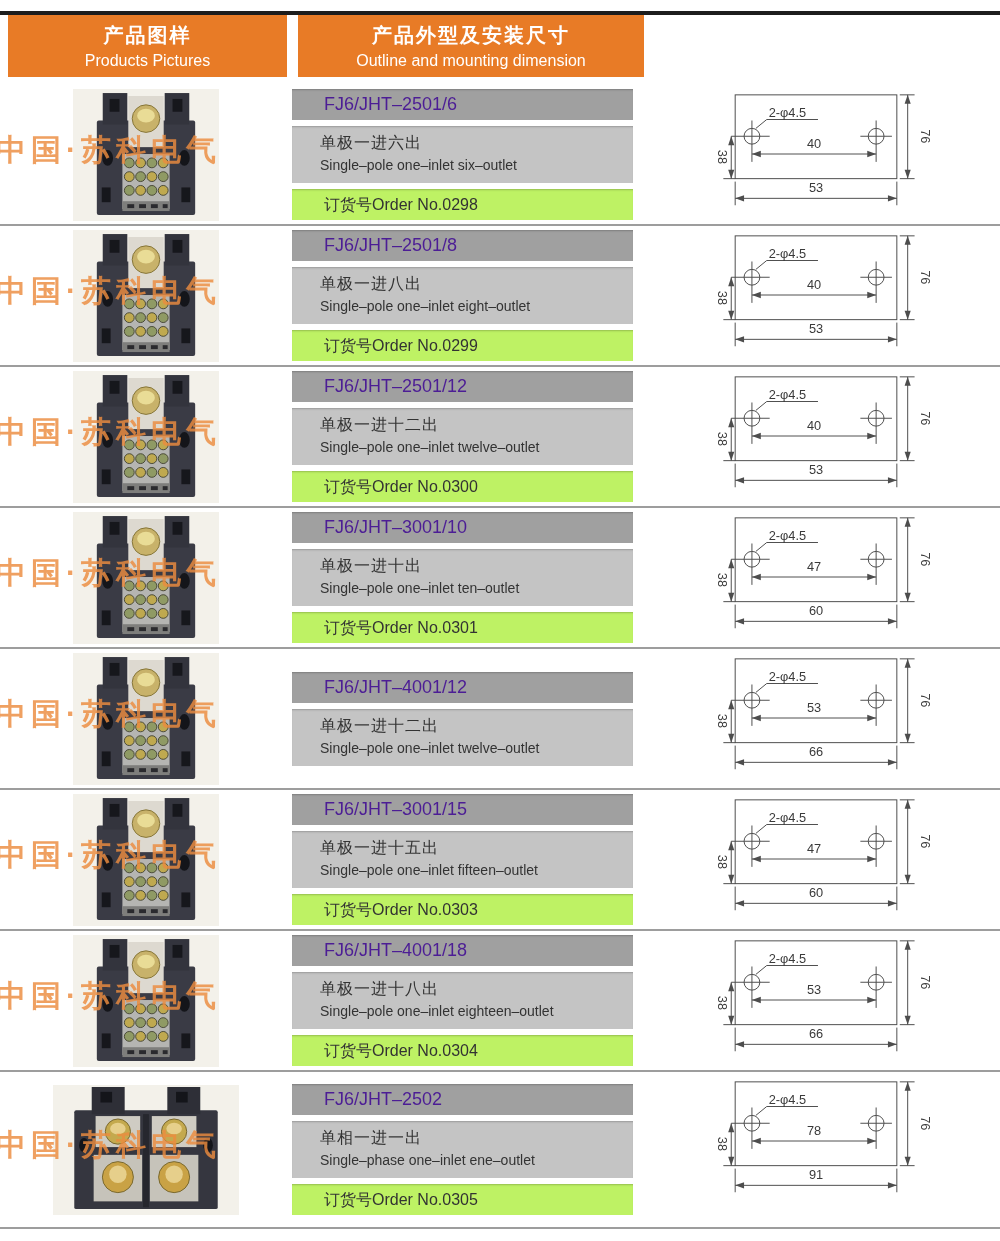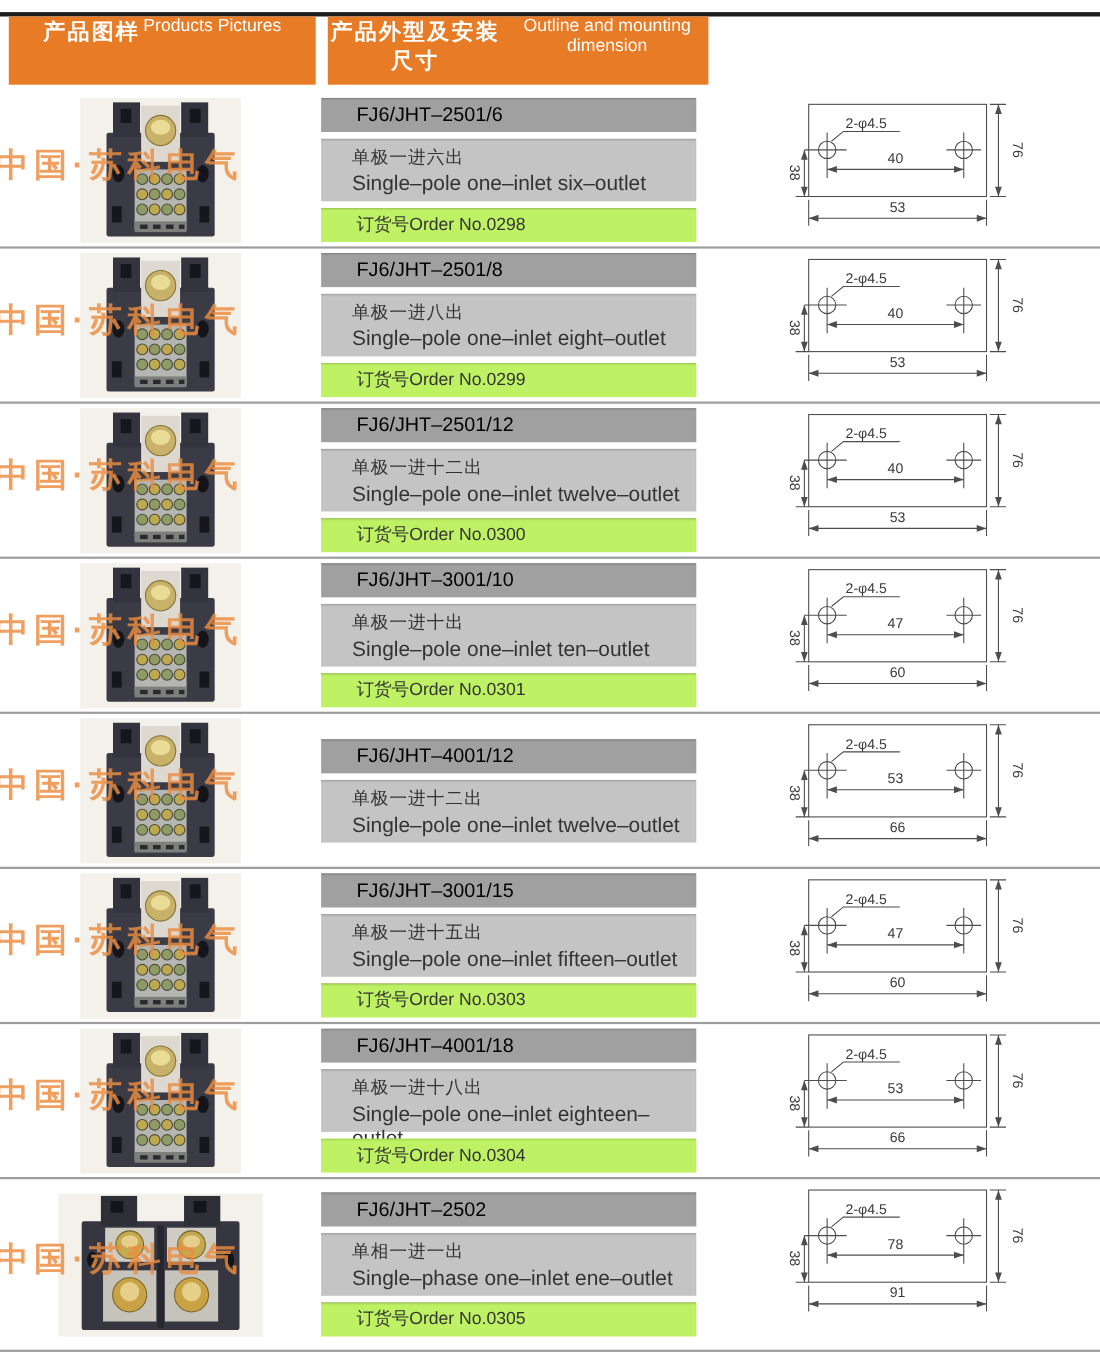--- a/index.html
+++ b/index.html
@@ -5,21 +5,21 @@
   html,body { margin:0; padding:0; background:#ffffff; }
   .page {
     position:relative; width:1000px; height:1241px; background:#fff;
     font-family:"Liberation Sans", sans-serif; overflow:hidden;
   }
   .top-rule { position:absolute; top:11px; left:0; width:1000px; height:4px; background:#1d1d1d; }
 
   .header { position:absolute; top:15px; left:0; width:1000px; display:flex; }
   .hbox {
     background:#e87b26; color:#fff; text-align:center; height:62px;
-    display:flex; flex-direction:row; justify-content:center; gap:3px; box-sizing:border-box;
+    display:flex; flex-direction:column; justify-content:center; gap:3px; box-sizing:border-box;
   }
   .hbox.c1 { margin-left:8px;  width:279px; }
   .hbox.c2 { margin-left:9px;  width:337px; }
   .hbox.c3 { margin-left:11px; width:346px; }
   .hbox .cn { font-size:20px; font-weight:bold; letter-spacing:2px; }
   .hbox .en { font-size:16px; }
 
   .rows { position:absolute; top:85px; left:0; width:1000px; }
   .row {
     height:141px; box-sizing:border-box; border-bottom:2px solid #9d9d9d;
@@ -34,24 +34,24 @@
   .pic-wrap { background:#f3f1ea; padding:2px 14px; line-height:0; }
   .watermark {
     position:absolute; left:-4px; top:50%; transform:translateY(-62%);
     font-size:30px; font-weight:bold; color:#ec8c3f; opacity:.82;
     letter-spacing:5px; white-space:nowrap; pointer-events:none;
   }
 
   .text-cell { width:341px; display:flex; flex-direction:column; gap:6px; }
   .bar { box-sizing:border-box; padding-left:32px; color:#333;
          box-shadow: inset 0 2px 2px -1px rgba(0,0,0,.22); }
-  .bar.model { background:#a0a0a0; height:31px; line-height:31px; font-size:18px; color:#000000; }
+  .bar.model { background:#a0a0a0; height:31px; line-height:31px; font-size:18px; color:#4c1d95; }
   .bar.desc  { background:#c4c4c4; height:57px; padding-top:7px;padding-left:28px; }
   .desc-cn { font-size:16px; letter-spacing:1px; }
-  .desc-en { font-size:19px; margin-top:3px; }
+  .desc-en { font-size:14px; margin-top:3px; }
   .bar.order { background:#bef264; height:31px; line-height:31px; font-size:16px; }
 
   .draw-cell { flex:1; height:100%; display:flex; align-items:flex-start; justify-content:center; }
   .dim-drawing { width:345px; height:138px; }
   .dim-drawing .ln { stroke:#4d4d4d; stroke-width:1; fill:none; }
   .dim-drawing .ar { fill:#4d4d4d; stroke:none; }
   .dim-drawing .t  { font-family:"Liberation Sans", sans-serif; font-size:13px; fill:#3a3a3a; }
 
   .row .art-double { display:none; }
   .row[data-variant="double"] .art-double { display:inline; }

